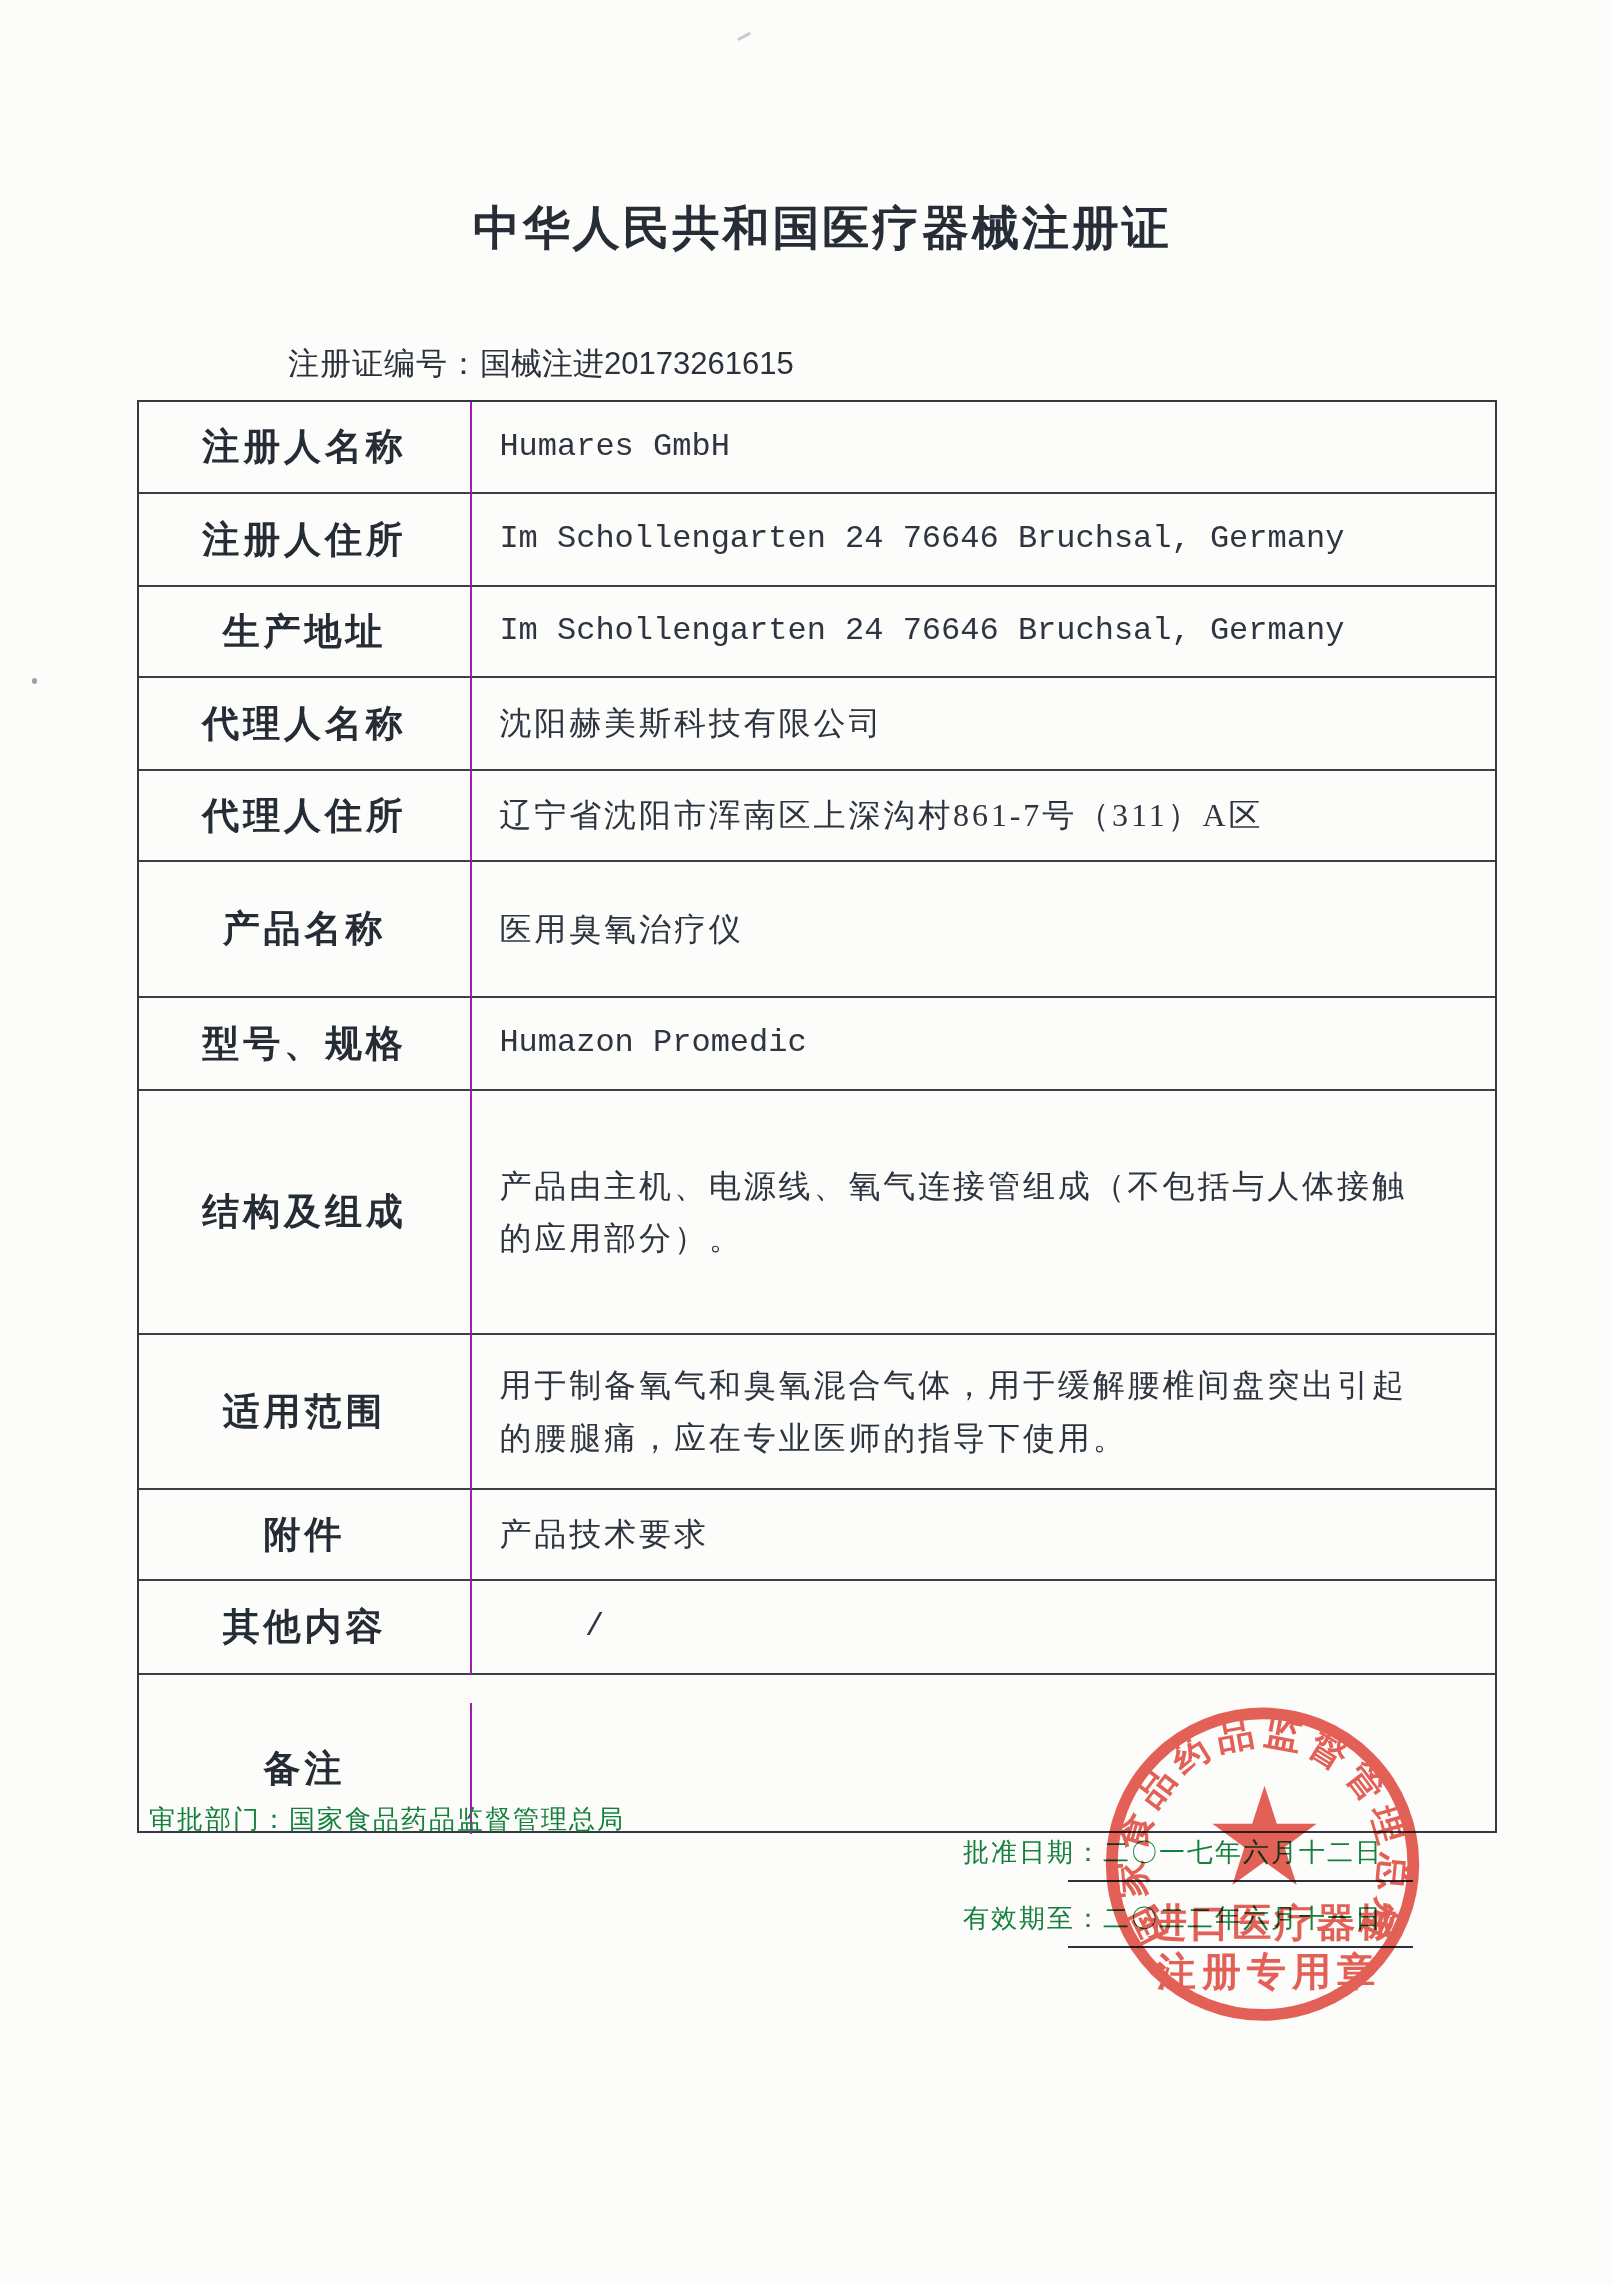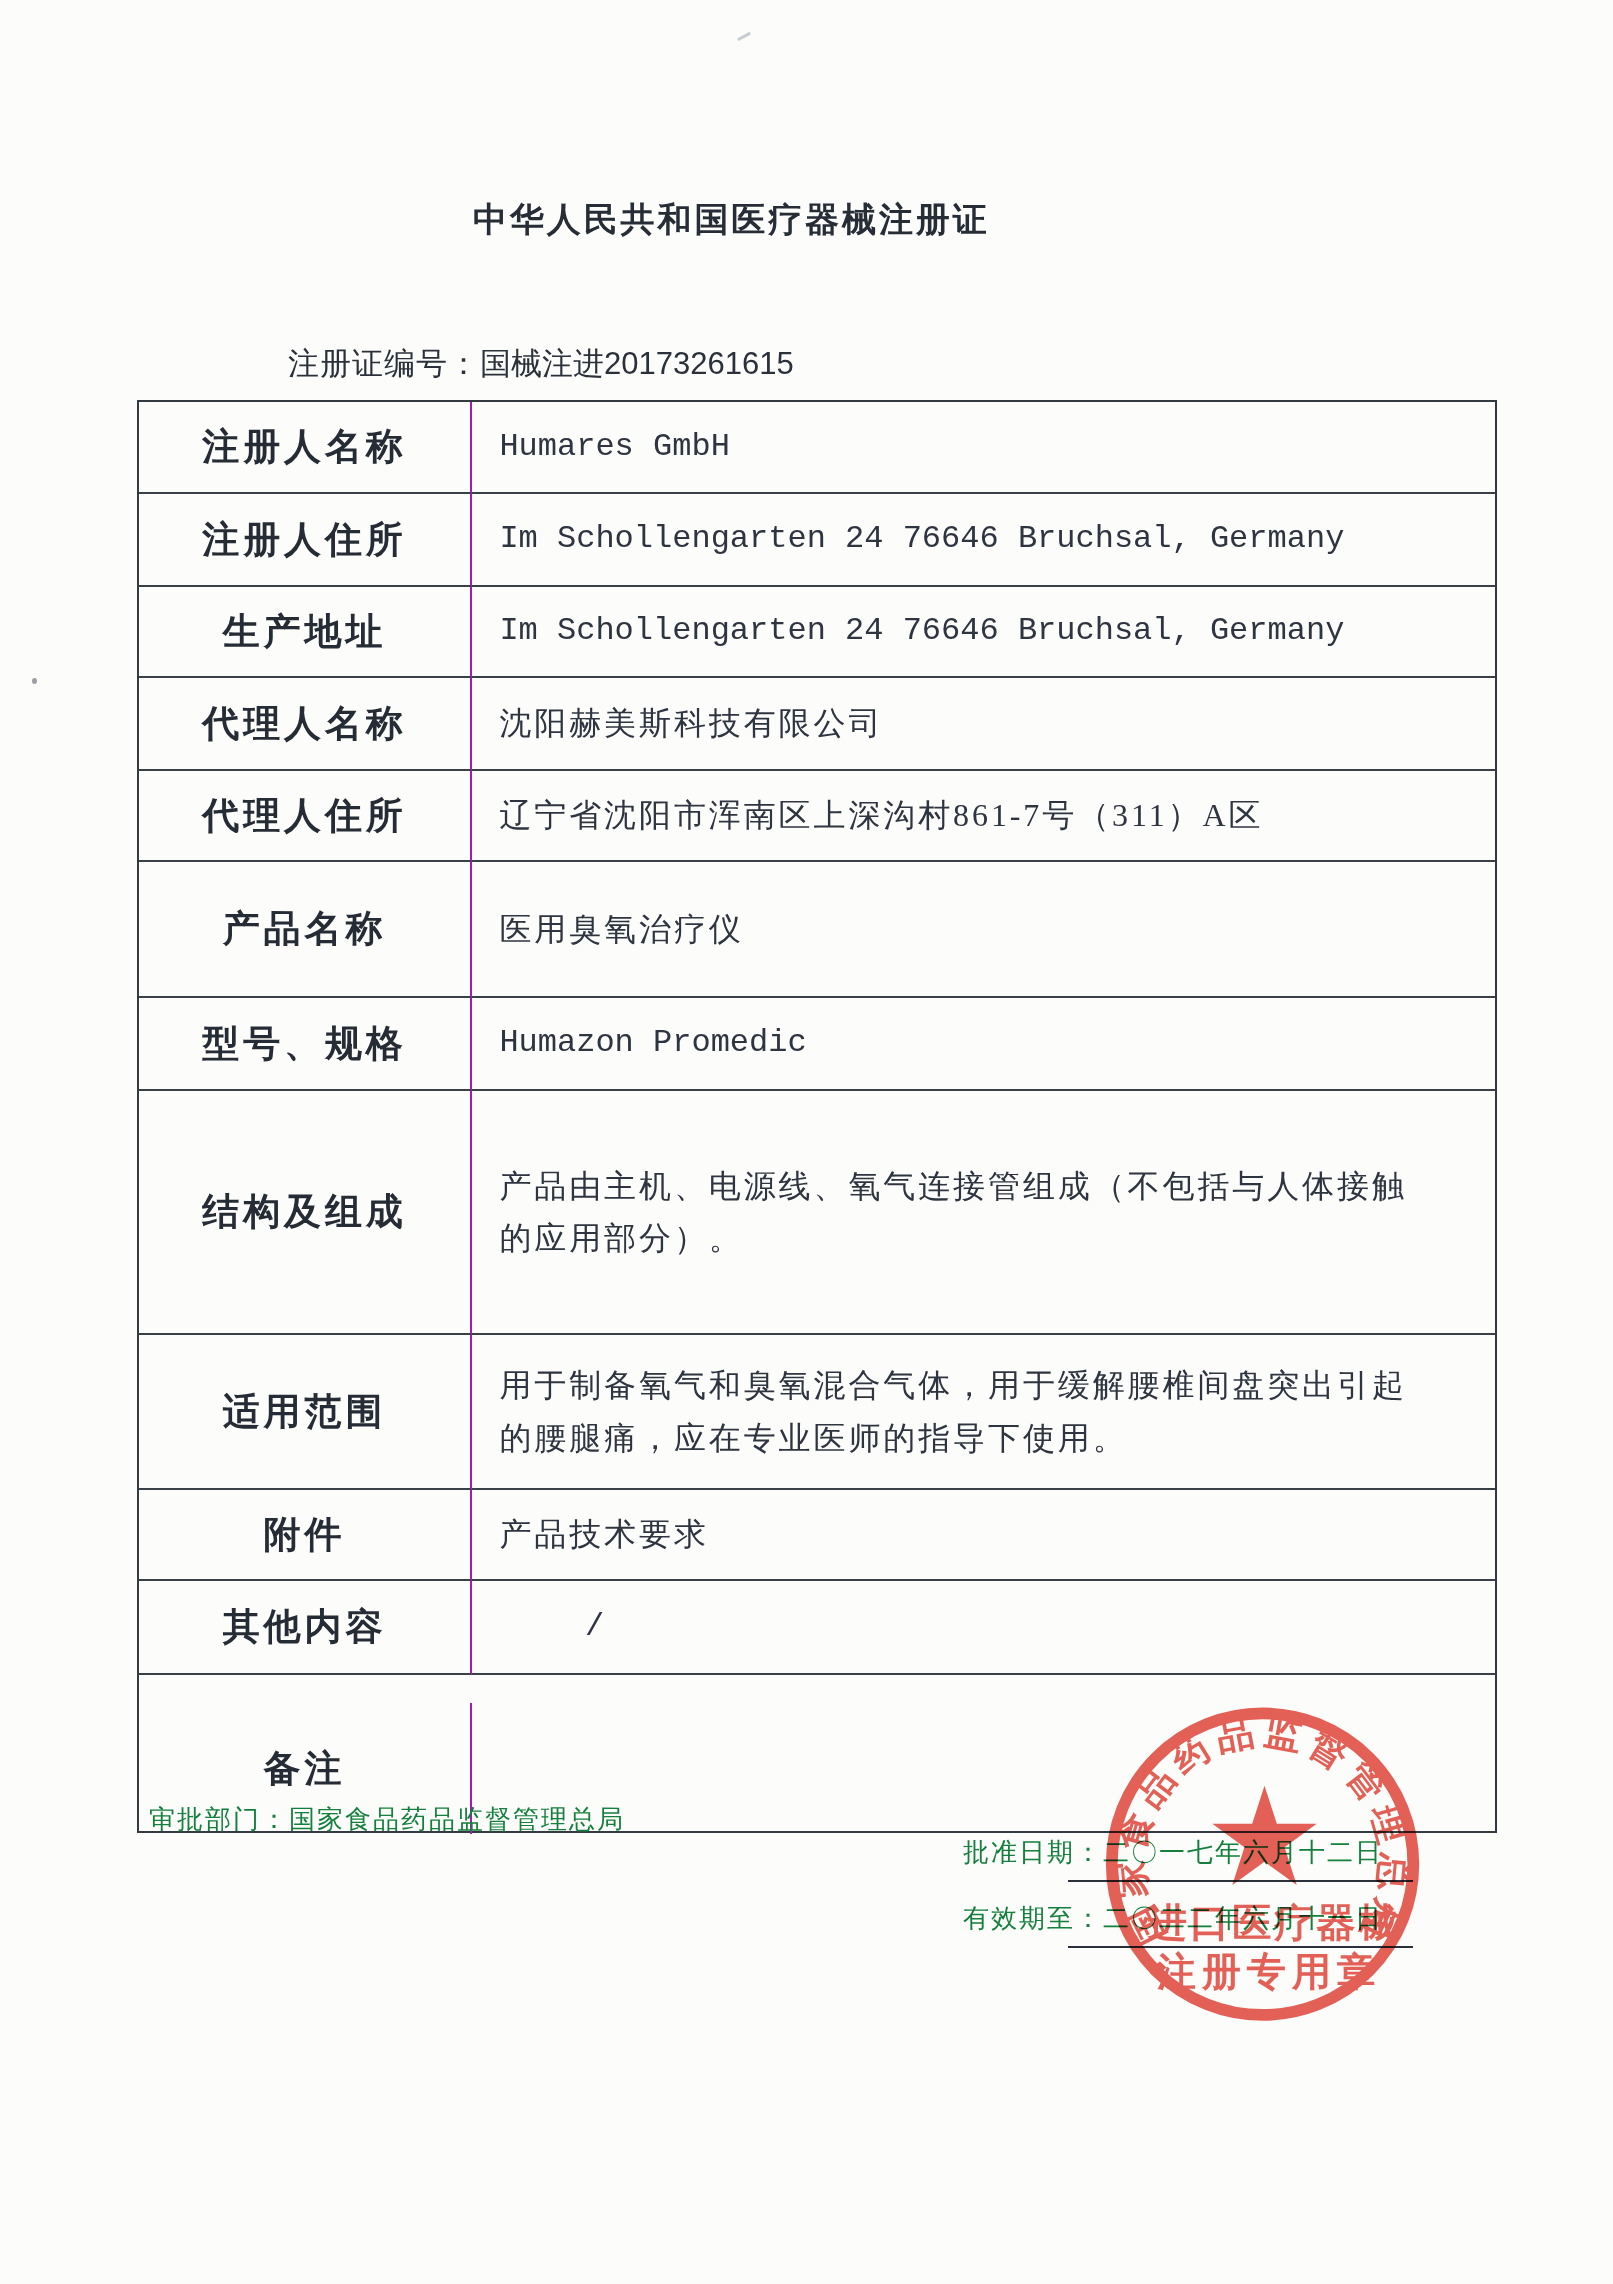--- a/index.html
+++ b/index.html
@@ -6,21 +6,21 @@
   body{
     width:1613px;height:2285px;position:relative;overflow:hidden;
     background:#fcfcfa;
     font-family:"Liberation Serif","DejaVu Serif",serif;
     color:#2d333c;
   }
   .abs{position:absolute;}
   
   .doc-title{
     left:473px;top:197px;width:706px;
-    font-size:34px;font-weight:700;letter-spacing:2.9px;
+    font-size:47px;font-weight:700;letter-spacing:2.9px;
     color:#262d36;white-space:nowrap;
   }
   
   .cert-line{
     left:288px;top:343px;font-size:31px;letter-spacing:1px;color:#2b313b;white-space:nowrap;
   }
   .cert-line .num{font-family:Liberation Sans, sans-serif;letter-spacing:0;}
   
   .cert-table{
     left:137px;top:400px;width:1360px;height:1433px;

